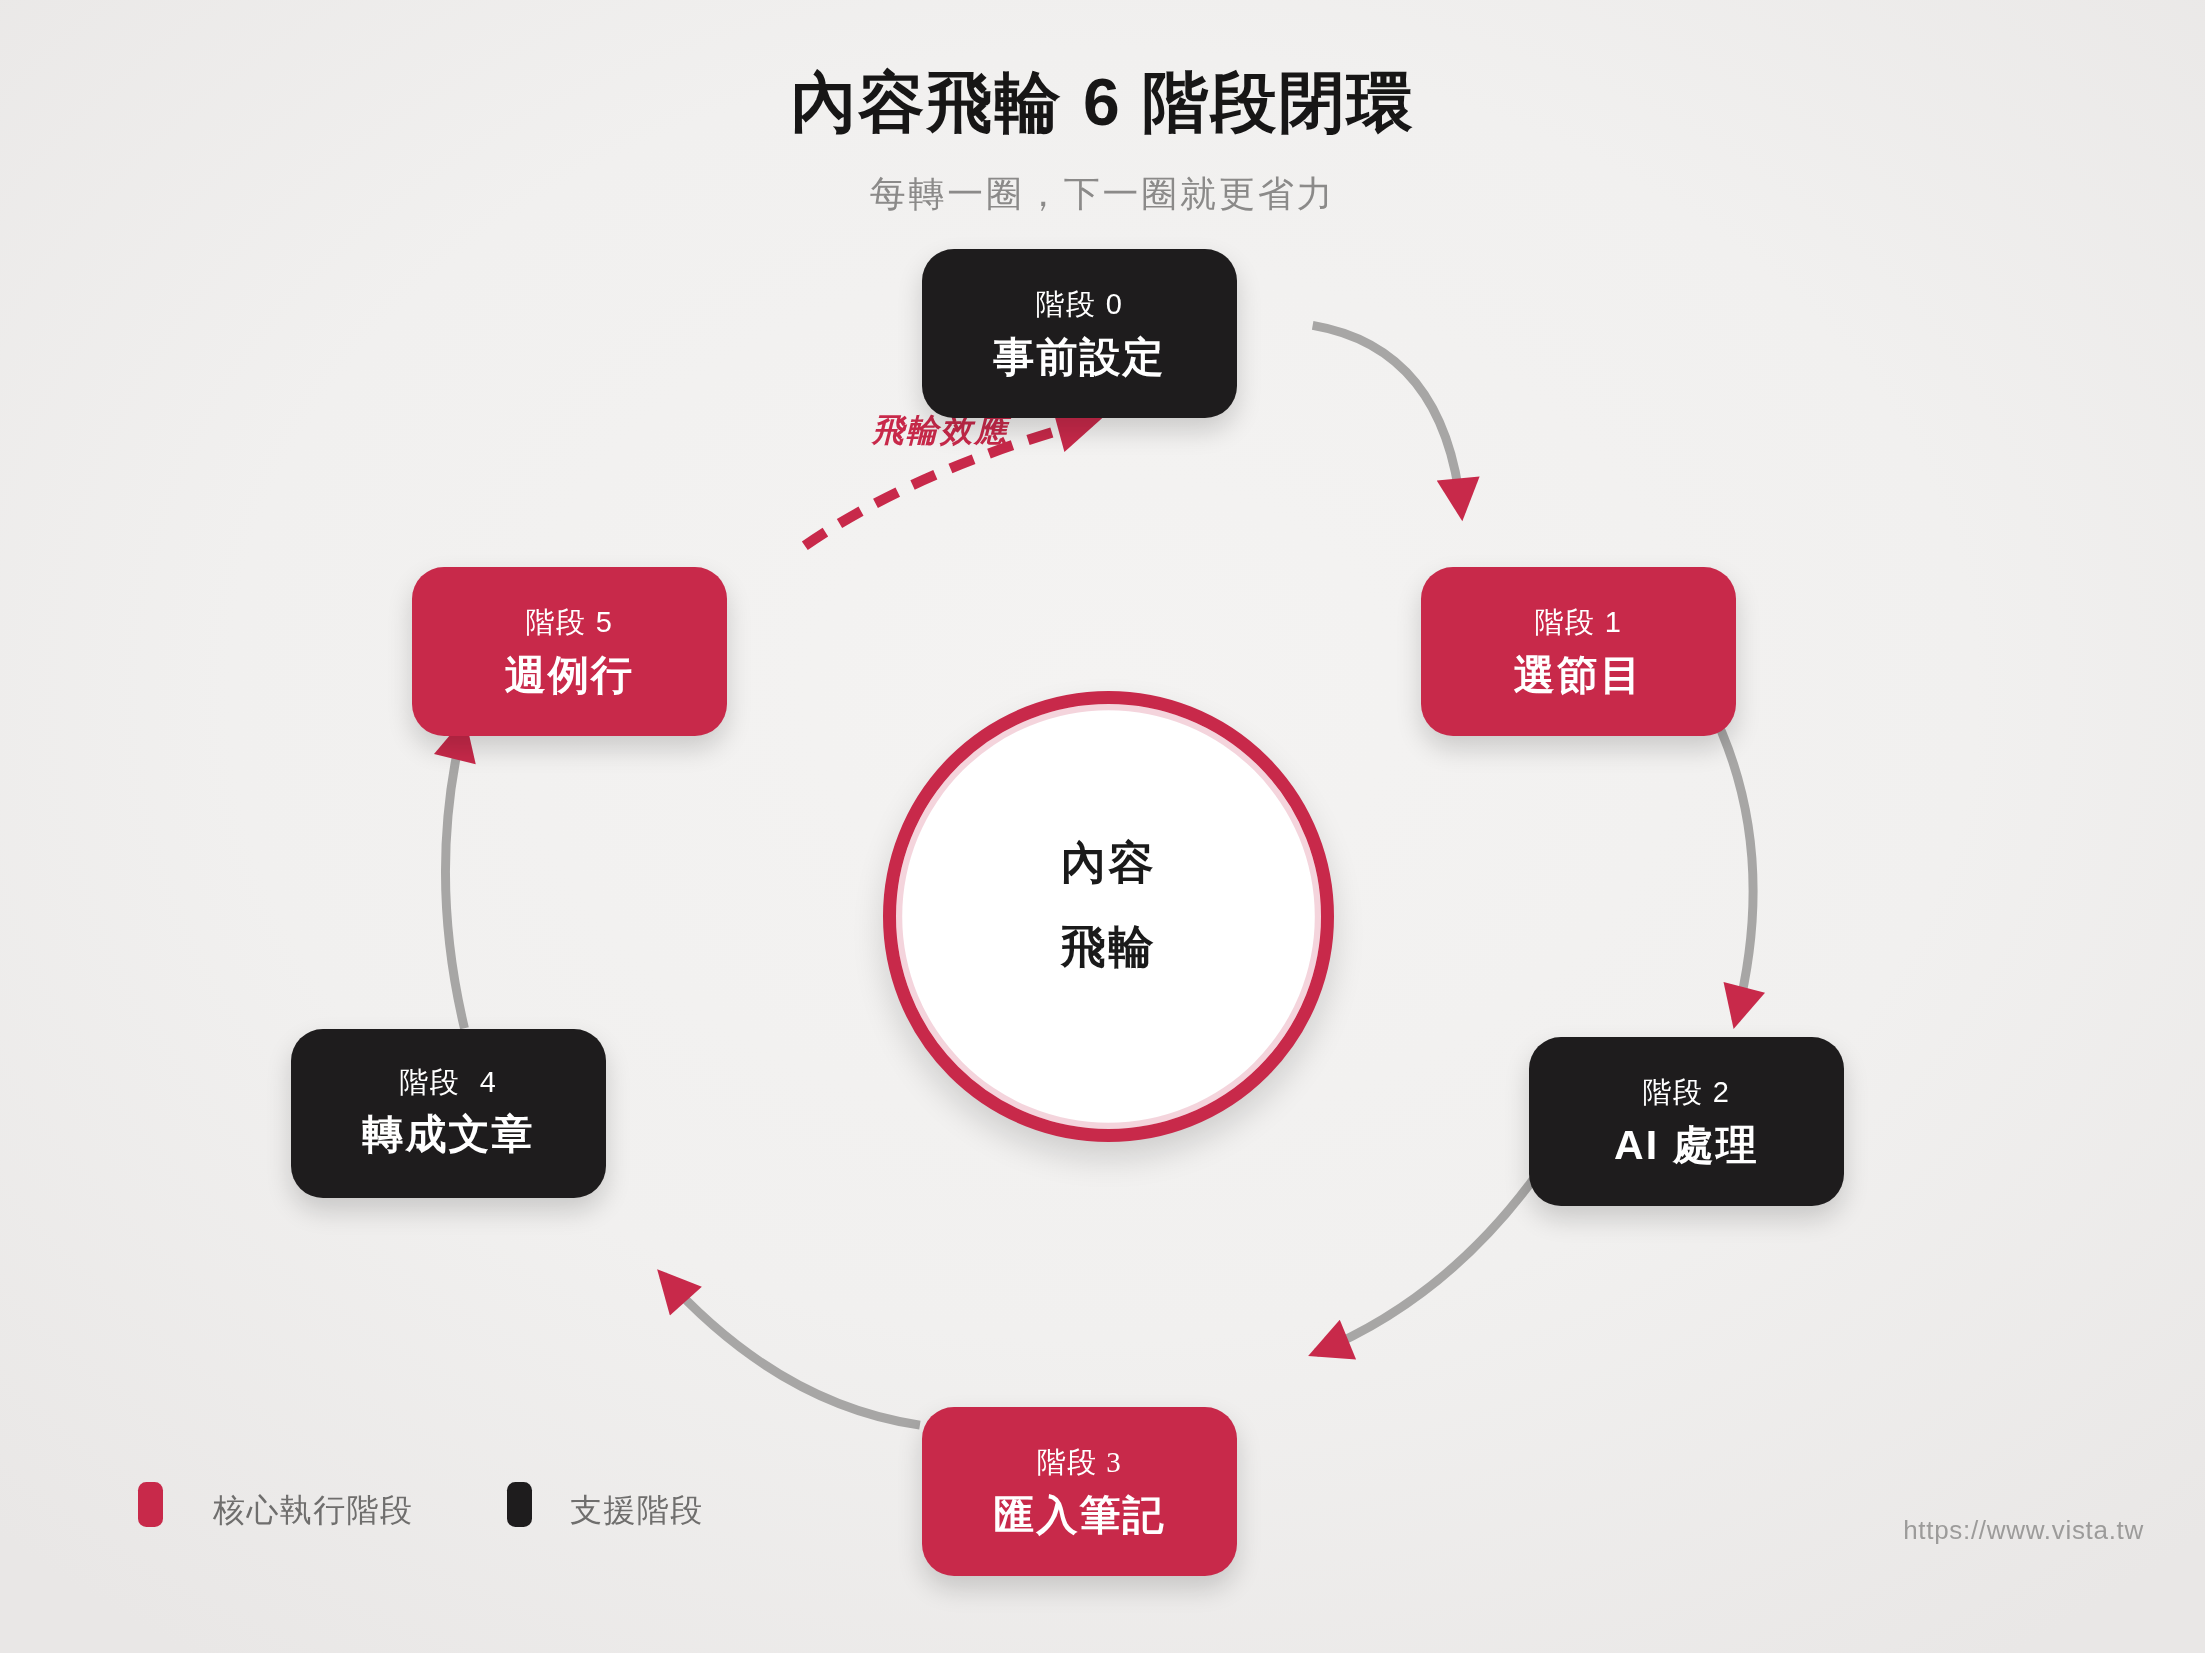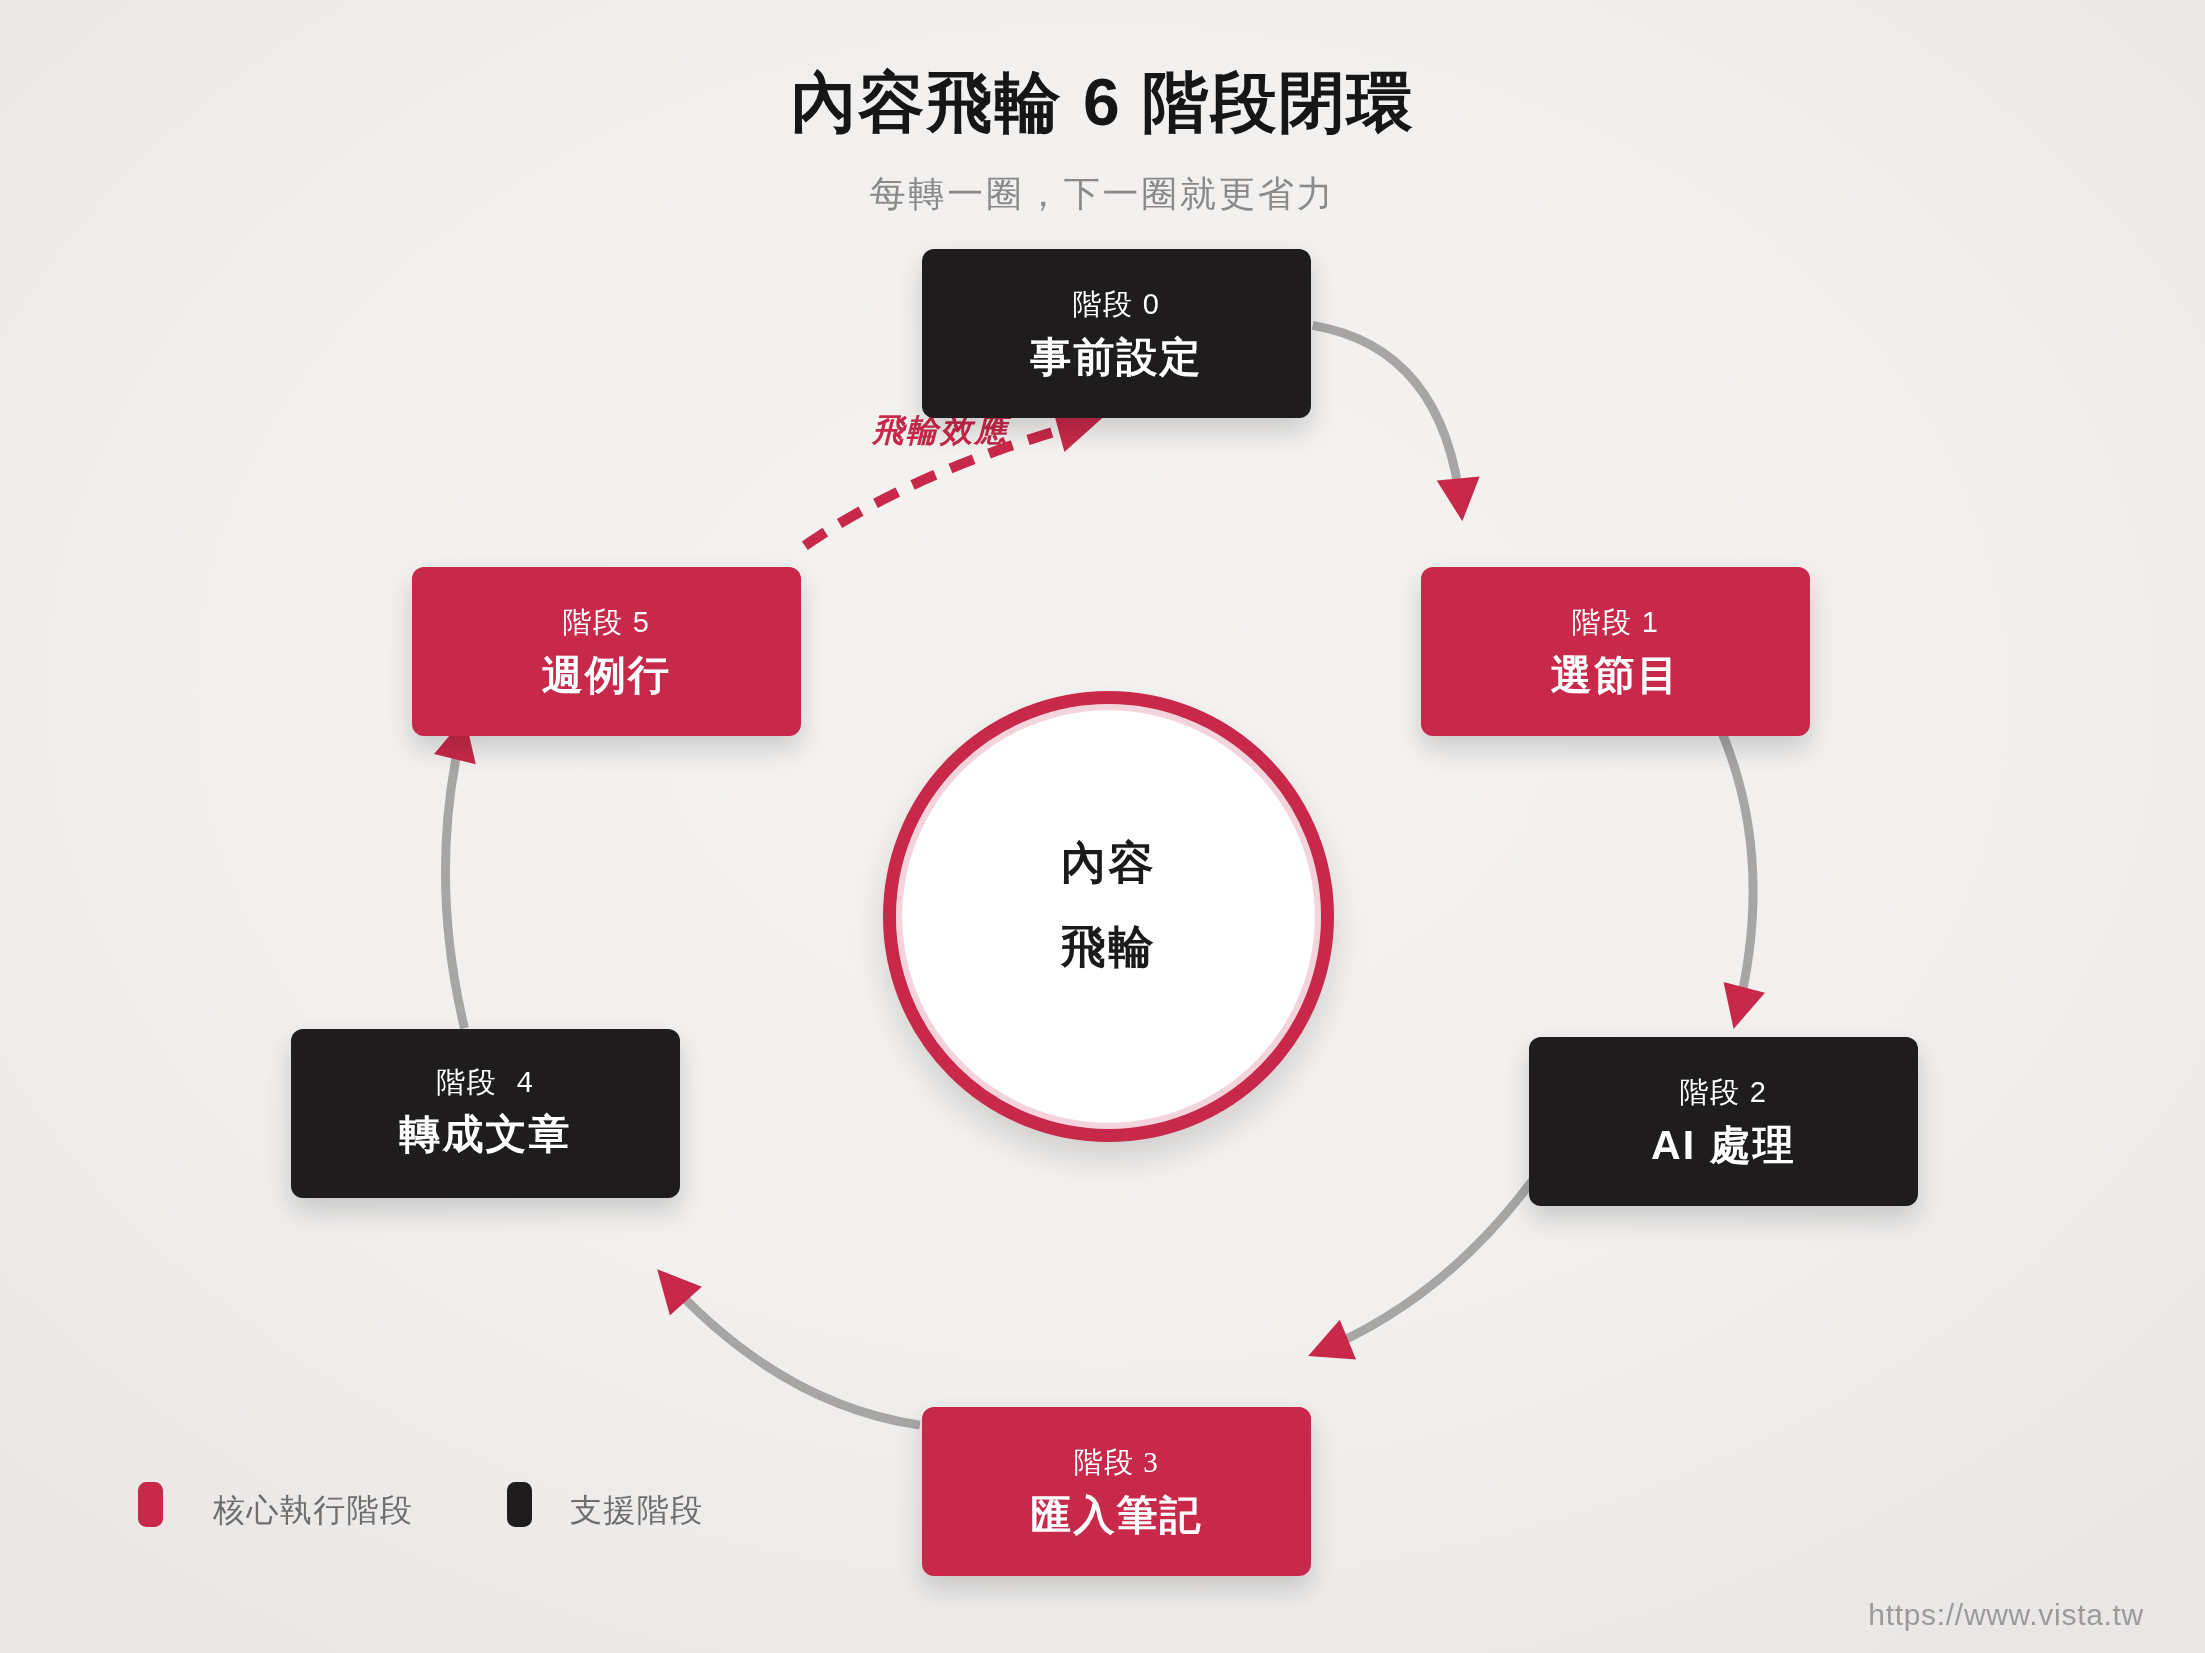--- a/index.html
+++ b/index.html
@@ -11,21 +11,21 @@
   .title{
     position:absolute;top:58px;left:0;width:100%;text-align:center;
     font-size:66px;font-weight:800;color:#171616;letter-spacing:2.1px;
   }
   .subtitle{
     position:absolute;top:170px;left:0;width:100%;text-align:center;
     font-size:36px;font-weight:400;color:#8b8a89;letter-spacing:2.8px;
   }
   svg.arcs{position:absolute;left:0;top:0;}
   .stage{
-    position:absolute;width:389px;height:169px;border-radius:12px;color:#ffffff;
+    position:absolute;width:315px;height:169px;border-radius:32px;color:#ffffff;
     display:flex;flex-direction:column;align-items:center;justify-content:center;gap:18px;
     box-shadow:0 12.4px 26px rgba(0,0,0,0.16);
   }
   .stage .phase{font-size:29px;font-weight:400;line-height:1;letter-spacing:1.4px;}
   .stage .sname{font-size:41px;font-weight:700;line-height:1;letter-spacing:2.1px;}
   .core{background:#c8294a;margin-top:36px;}
   .support{background:#1e1c1d;}
   #stage-0{left:922px;top:249px;}
   #stage-1{left:1421px;top:531px;}
   #stage-2{left:1529px;top:1037px;}
@@ -47,21 +47,21 @@
     position:absolute;left:872px;top:409px;font-size:32px;font-style:italic;font-weight:600;
     color:#c8294a;letter-spacing:2.1px;white-space:nowrap;
   }
   .swatch{position:absolute;width:25px;height:45px;border-radius:8.3px;}
   #sw-core{left:138px;top:1482px;background:#c8294a;}
   #sw-support{left:507px;top:1482px;background:#1e1c1d;}
   .legend-label{position:absolute;font-size:32px;color:#6f6e6d;letter-spacing:1.4px;white-space:nowrap;}
   #lab-core{left:201px;top:1489px;margin-left:12px;}
   #lab-support{left:570px;top:1489px;}
   .url{
-    position:absolute;right:61px;top:1598px;font-size:30px;color:#9c9b9a;letter-spacing:0.7px;
+    position:absolute;right:61px;top:1515px;font-size:26px;color:#9c9b9a;letter-spacing:0.7px;
   }
 </style>
 </head>
 <body>
 
 <div class="canvas">
 
   <div class="title">內容飛輪 6 階段閉環</div>
   <div class="subtitle">每轉一圈，下一圈就更省力</div>
 

